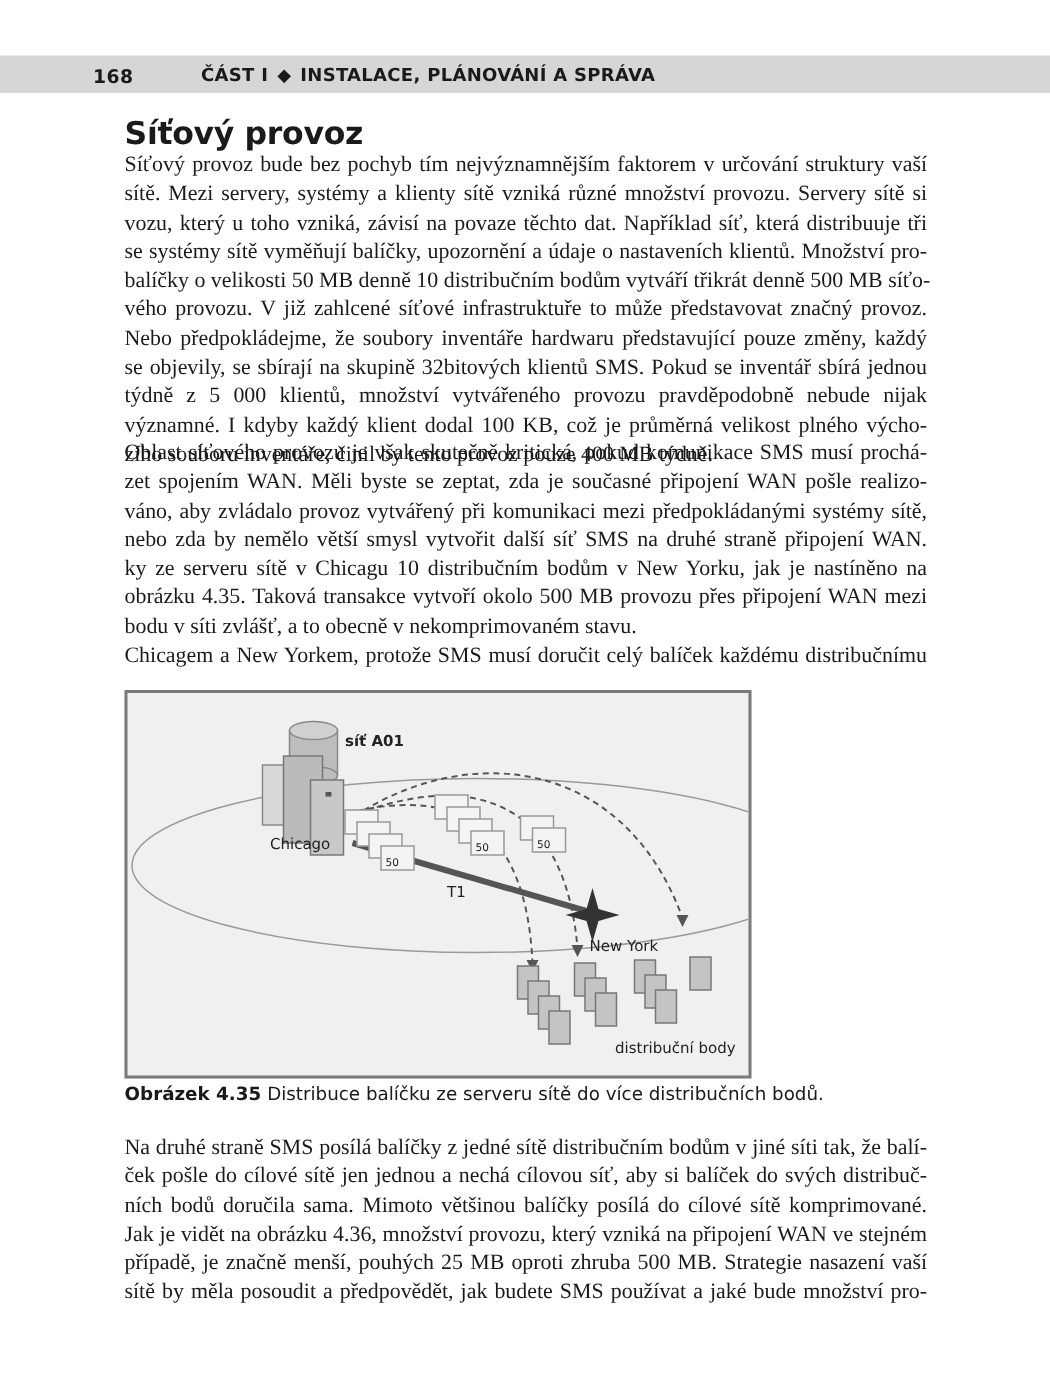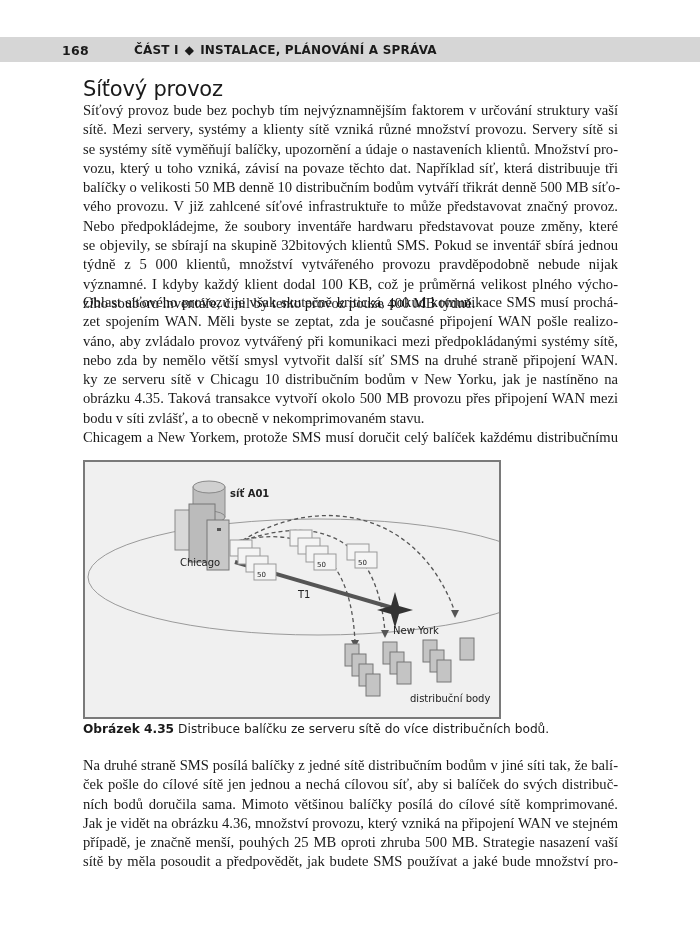--- a/index.html
+++ b/index.html
@@ -1,21 +1,21 @@
 <!DOCTYPE html>
 <html><head>
 <meta charset="utf-8">
 <style>
   html, body { margin:0; padding:0; }
   body { width:700px; height:927px; background:#ffffff; position:relative; overflow:hidden; font-family:"DejaVu Serif", serif; color:#1a1a1a; }
   .header-bar { position:absolute; left:0; top:37px; width:700px; height:25px; background:#d6d6d6; }
   .page-num { position:absolute; left:62px; top:43px; font-family:"DejaVu Sans", sans-serif; font-weight:bold; font-size:12.5px; letter-spacing:0.3px; }
   .running-head { position:absolute; left:134px; top:43px; font-family:"DejaVu Sans", sans-serif; font-weight:bold; font-size:12px; letter-spacing:0.2px; }
   .running-head .diamond { margin:0 6px; font-size:12px; }
-  h1.section-title { position:absolute; left:83px; top:77px; margin:0; font-family:"DejaVu Sans", sans-serif; font-weight:normal; font-size:21px; letter-spacing:-0.2px; }
+  h1.section-title { position:absolute; left:83px; top:77px; margin:0; font-family:"DejaVu Sans", sans-serif; font-weight:bold; font-size:21px; letter-spacing:-0.2px; }
   .para { position:absolute; left:83px; width:535px; margin:0; font-family:"Liberation Serif", "DejaVu Serif", serif; font-size:14.6px; line-height:19.3px; text-align:justify; }
   .para .line { display:block; text-align:justify; text-align-last:justify; white-space:nowrap; height:19.3px; }
   .para .line.last { text-align-last:left; }
   .p1 { top:101px; }
   .p2 { top:293px; }
   .p3 { top:756px; }
   .figure-frame { position:absolute; left:83px; top:460px; width:414px; height:255px; background:#f0f0f0; border:2px solid #7a7a7a; }
   .figure-frame svg { position:absolute; left:0; top:0; }
   .caption { position:absolute; left:83px; top:722px; font-family:"DejaVu Sans", sans-serif; font-size:12.2px;text-align:right; }
   .caption .fig-label { font-weight:bold; margin-right:4px; }
@@ -28,25 +28,25 @@
 <div class="page-num">168</div>
 <div class="running-head">
   <span>ČÁST I</span><span class="diamond">◆</span><span>INSTALACE, PLÁNOVÁNÍ A SPRÁVA</span>
 </div>
 
 <h1 class="section-title">Síťový provoz</h1>
 
 <div class="para p1">
   <span class="line">Síťový provoz bude bez pochyb tím nejvýznamnějším faktorem v určování struktury vaší</span>
   <span class="line">sítě. Mezi servery, systémy a klienty sítě vzniká různé množství provozu. Servery sítě si</span>
+  <span class="line">vozu, který u toho vzniká, závisí na povaze těchto dat. Například síť, která distribuuje tři</span>
   <span class="line">se systémy sítě vyměňují balíčky, upozornění a údaje o nastaveních klientů. Množství pro-</span>
-  <span class="line">vozu, který u toho vzniká, závisí na povaze těchto dat. Například síť, která distribuuje tři</span>
   <span class="line">balíčky o velikosti 50 MB denně 10 distribučním bodům vytváří třikrát denně 500 MB síťo-</span>
   <span class="line">vého provozu. V již zahlcené síťové infrastruktuře to může představovat značný provoz.</span>
-  <span class="line">Nebo předpokládejme, že soubory inventáře hardwaru představovat pouze změny, které</span>
+  <span class="line">Nebo předpokládejme, že soubory inventáře hardwaru představující pouze změny, každý</span>
   <span class="line">se objevily, se sbírají na skupině 32bitových klientů SMS. Pokud se inventář sbírá jednou</span>
   <span class="line">týdně z 5 000 klientů, množství vytvářeného provozu pravděpodobně nebude nijak</span>
   <span class="line">významné. I kdyby každý klient dodal 100 KB, což je průměrná velikost plného výcho-</span>
   <span class="line last">zího souboru inventáře, činil by tento provoz pouze 400 MB týdně.</span>
 </div>
 
 <div class="para p2">
   <span class="line">Oblast síťového provozu je však skutečně kritická, pokud komunikace SMS musí prochá-</span>
   <span class="line">zet spojením WAN. Měli byste se zeptat, zda je současné připojení WAN pošle realizo-</span>
   <span class="line">váno, aby zvládalo provoz vytvářený při komunikaci mezi předpokládanými systémy sítě,</span>

